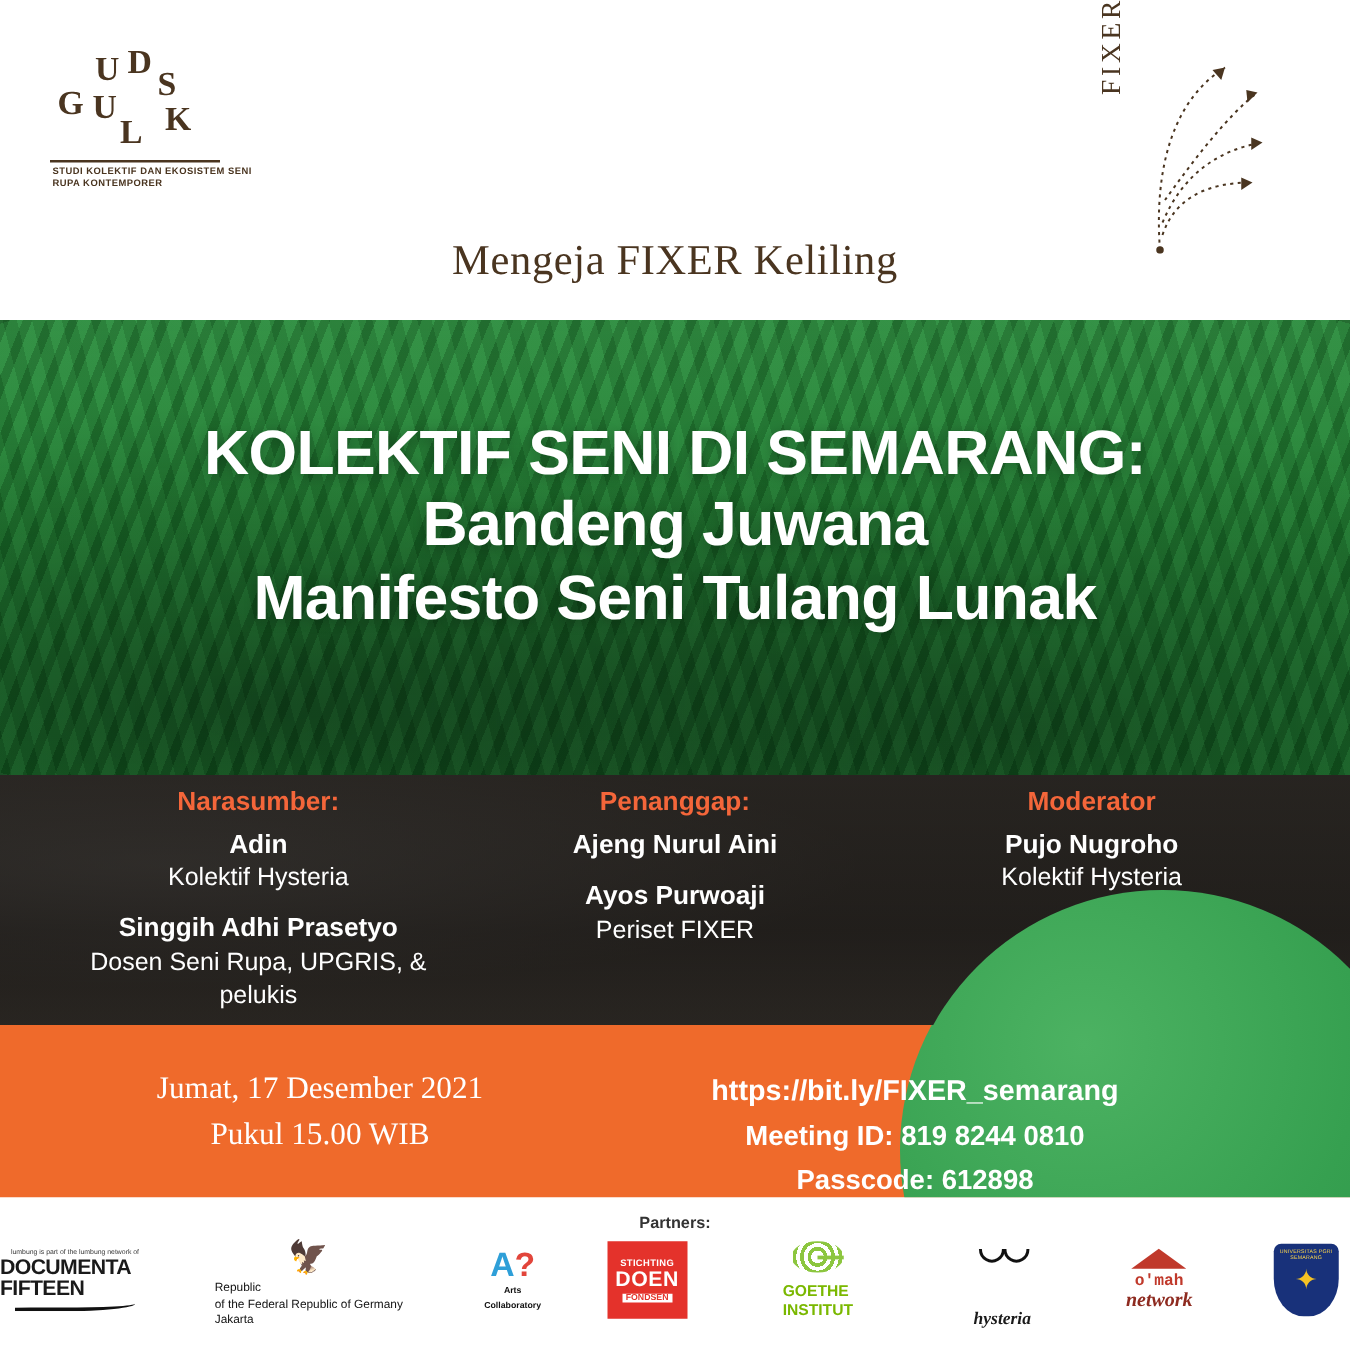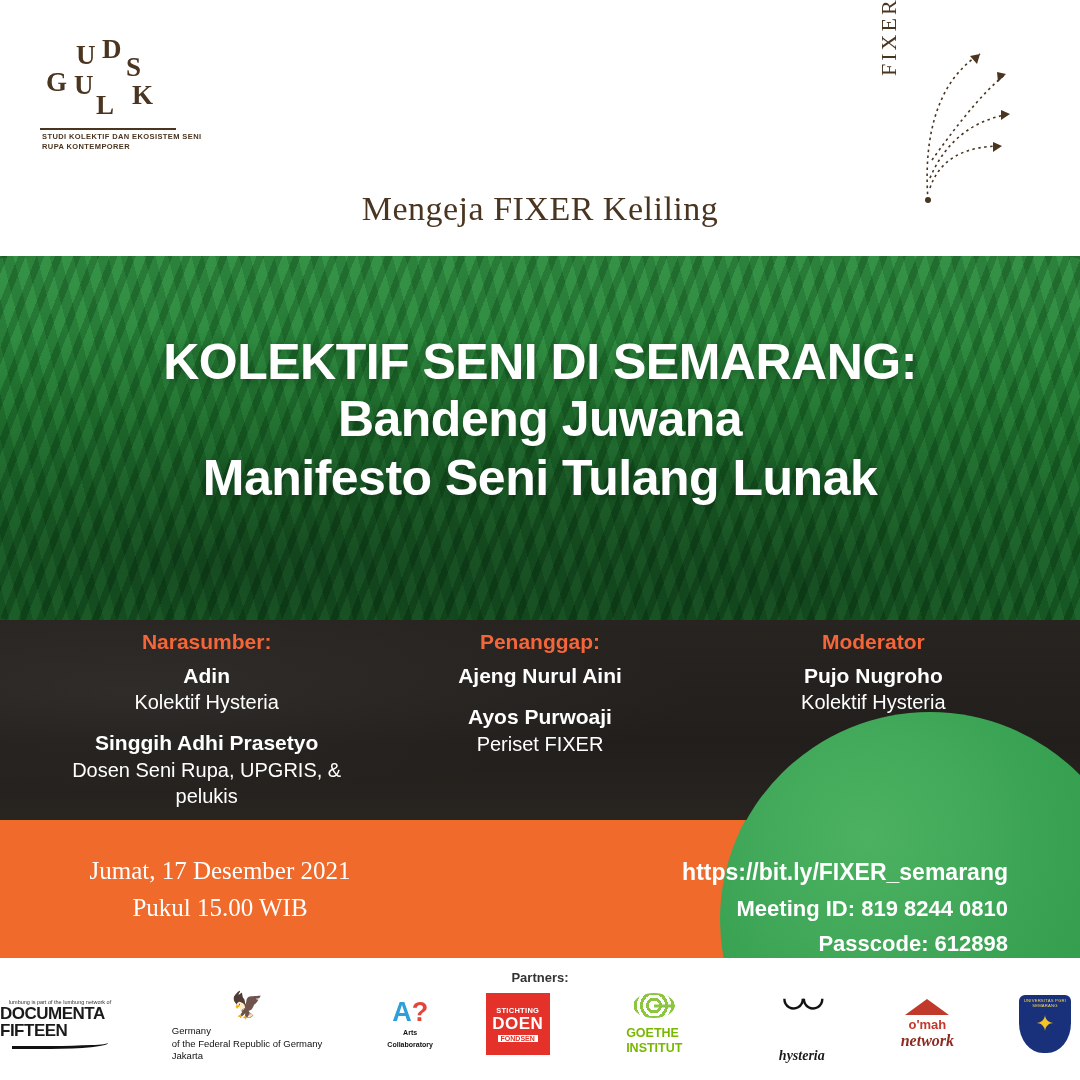--- a/index.html
+++ b/index.html
@@ -214,24 +214,25 @@
     align-items: center;
     color: #ffffff;
   }
   .when {
     width: 420px;
     text-align: center;
     font-family: "Liberation Serif", serif;
     font-size: 25px;
     line-height: 1.5;
     padding-left: 20px;
+    margin-left: 36px;
   }
   .link-block {
     flex: 1;
-    text-align: right;
+    text-align: center;
     padding-right: 72px;
     margin-top: 38px;
   }
   .link-url {
     font-size: 23px;
     font-weight: 700;
     line-height: 1.6;
   }
   .link-meta {
     font-size: 22px;
@@ -294,21 +295,21 @@
   .p-goethe-mark::after{
     content:""; position:absolute; left:50%; top:50%;
     width: 21px; height: 3px; background:#8cc63f; transform: translate(0,-50%);
   }
   .p-goethe-text { font-size: 12.5px; font-weight: 800; color:#7ab800; line-height:1.15; }
   .p-hysteria { width: 86px; text-align:center; }
   .p-hys-mark { font-size: 26px; line-height: 1; color:#111; font-weight:700; letter-spacing:-3px;}
   .p-hys-text { font-family:"Liberation Serif", serif; font-style:italic; font-weight:700; font-size: 14px; margin-top: 38px; }
   .p-omah { width: 86px; text-align:center; color:#c0392b; }
   .p-omah-roof { width: 0; height: 0; border-left: 22px solid transparent; border-right: 22px solid transparent; border-bottom: 16px solid #c0392b; margin: 0 auto 2px; }
-  .p-omah-1 { font-family:Liberation Sans, sans-serif; font-weight:700; font-size:13px; }
+  .p-omah-1 { font-family:Liberation Mono, monospace; font-weight:700; font-size:13px; }
   .p-omah-2 { font-family:"Liberation Serif", serif; font-style:italic; font-weight:700; font-size:16px; color:#8e2b20; }
   .p-upgris { width: 70px; text-align:center; }
   .p-upgris-shield {
     width: 52px; height: 58px; margin: 0 auto;
     background: #18317a;
     border-radius: 6px 6px 24px 24px / 6px 6px 30px 30px;
     position: relative;
     display:flex; align-items:center; justify-content:center;
   }
   .p-upgris-top { position:absolute; top:3px; left:0; right:0; font-size:4.2px; color:#ffd84d; letter-spacing:.2px;}
@@ -423,21 +424,21 @@
       <div class="partner p-documenta">
         <div class="p-doc-top">lumbung is part of the lumbung network of</div>
         <div class="p-doc-main">DOCUMENTA FIFTEEN</div>
         <div class="p-doc-swoosh"></div>
       </div>
 
       <div class="partner p-embassy">
         <div class="p-flag"></div>
         <div class="p-eagle">🦅</div>
         <div class="p-emb-text">
-          <div>Germany</div>
+          <div>Republic</div>
           <div>of the Federal Republic of Germany</div>
           <div>Jakarta</div>
         </div>
       </div>
 
       <div class="partner p-arts">
         <div class="p-arts-mark">A<span>?</span></div>
         <div class="p-arts-text">Arts</div>
         <div class="p-arts-text">Collaboratory</div>
       </div>

